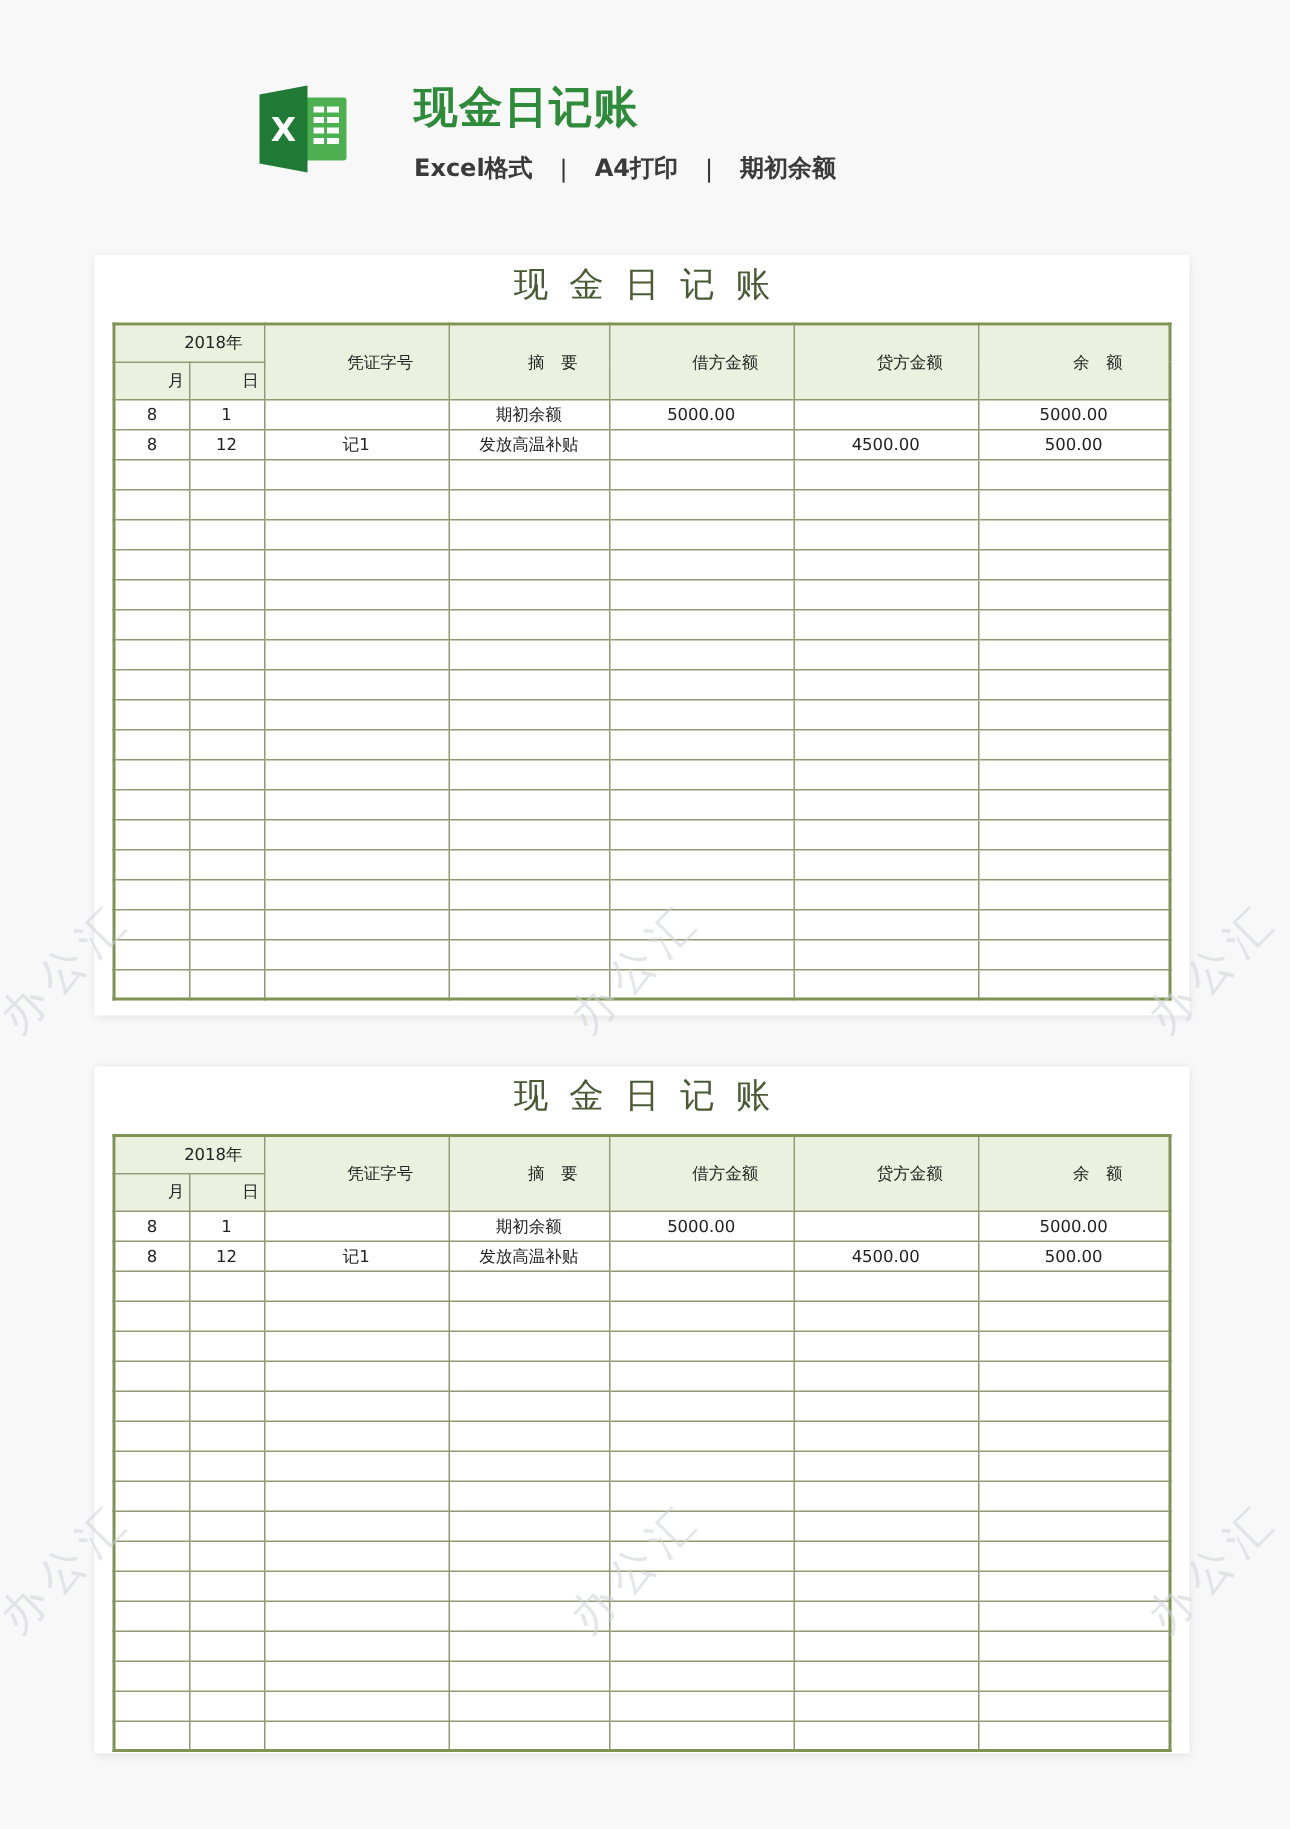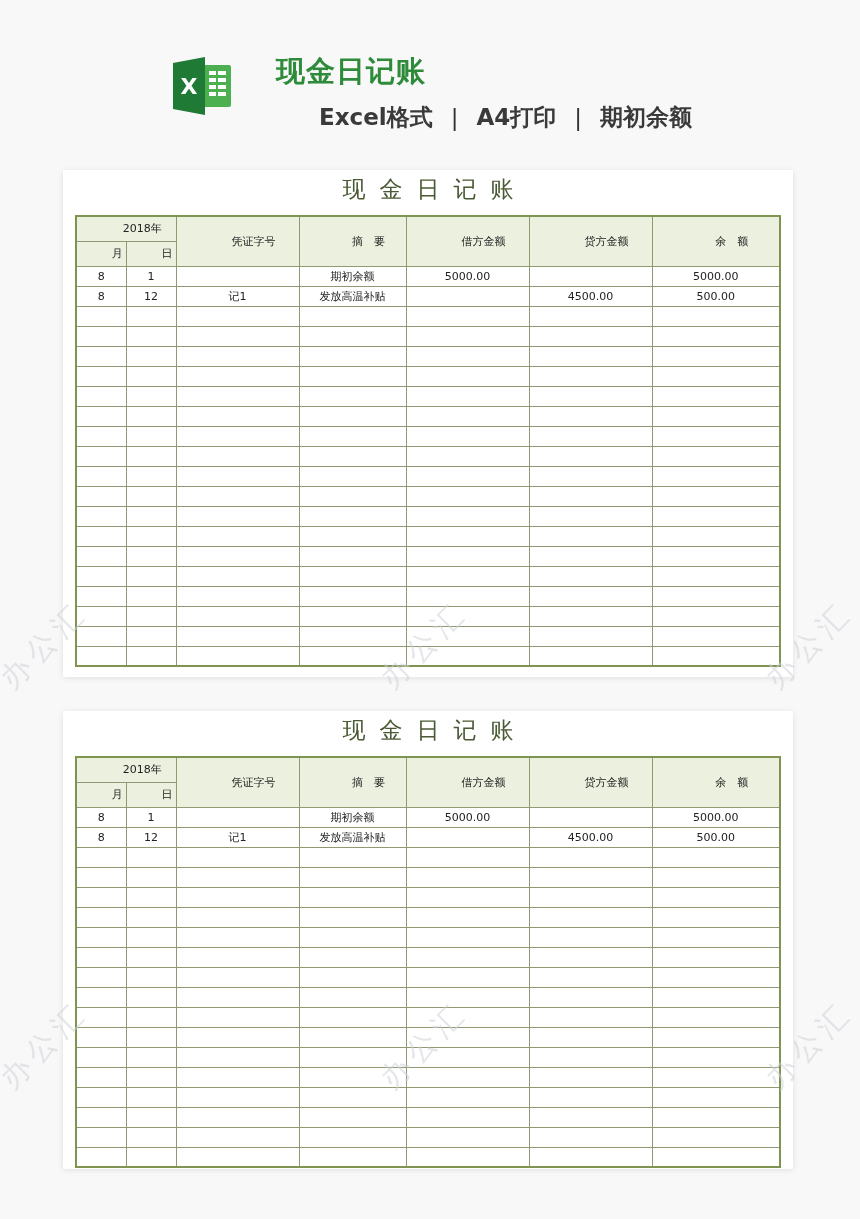--- a/index.html
+++ b/index.html
@@ -13,22 +13,22 @@
   
   .banner { position: absolute; left: 0; top: 0; width: 860px; height: 150px; }
   .excel-icon { position: absolute; left: 171px; top: 56px; width: 62px; height: 60px; }
   .banner-title {
     position: absolute; left: 276px; top: 52px;
     font-size: 29px; font-weight: bold; color: #2e8b3a; letter-spacing: 1px;
     font-family: "DejaVu Sans", sans-serif;
   }
   .banner-sub {
     position: absolute; left: 276px; top: 102px;
-    font-size: 23px; font-weight: bold; color: #3a3a3a;
-    display: flex; align-items: center; white-space: nowrap; margin-left: 43px;
+    font-size: 16px; font-weight: bold; color: #3a3a3a;
+    display: flex; align-items: center; white-space: nowrap;
   }
   .banner-sub .sep { margin: 0 18px; font-weight: normal; color: #333; }
 
   
   .sheet {
     position: absolute; left: 63px; width: 730px;
     background: #ffffff;
     box-shadow: 0 1px 6px rgba(0,0,0,0.10);
     overflow: hidden;
   }

